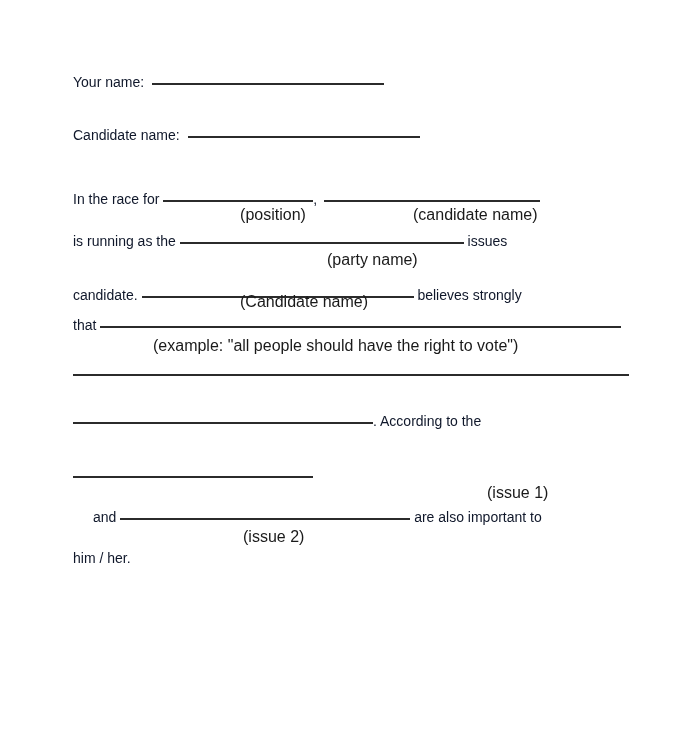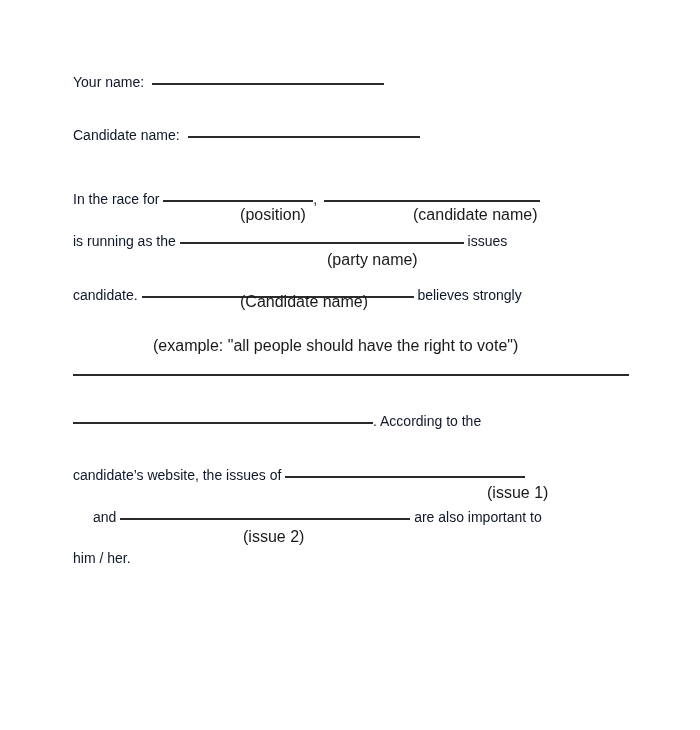--- a/index.html
+++ b/index.html
@@ -89,31 +89,34 @@
   </div>
 
   <div class="caption" style="left:327px; top:254px; width:80px;">(party name)</div>
 
   <div class="row" style="left:73px; top:286px;">
     <span class="run">candidate. </span><span class="blank" style="width:272px;"></span><span class="run"> believes strongly</span>
   </div>
 
   <div class="caption" style="left:240px; top:296px; width:104px;">(Candidate name)</div>
 
+  <div class="row" style="left:73px; top:316px;">
+    <span class="run">that </span><span class="blank" style="width:521px;"></span>
+  </div>
 
   <div class="caption" style="left:153px; top:340px; width:312px;">(example: "all people should have the right to vote")</div>
 
   <div class="rule" style="left:73px; top:374px; width:556px;"></div>
 
   <div class="row" style="left:73px; top:412px;">
     <span class="blank" style="width:300px;"></span><span class="run">. According to the</span>
   </div>
 
   <div class="row" style="left:73px; top:466px;">
-    <span class="run">candidate’s website, the issues of </span><span class="blank" style="width:240px;"></span>
+    <span class="blank" style="width:240px;"></span>
   </div>
 
   <div class="caption" style="left:487px; top:487px; width:56px;">(issue 1)</div>
 
   <div class="row" style="left:73px; top:508px;margin-left:20px;">
     <span class="run">and </span><span class="blank" style="width:290px;"></span><span class="run"> are also important to</span>
   </div>
 
   <div class="caption" style="left:243px; top:531px; width:56px;">(issue 2)</div>
 

